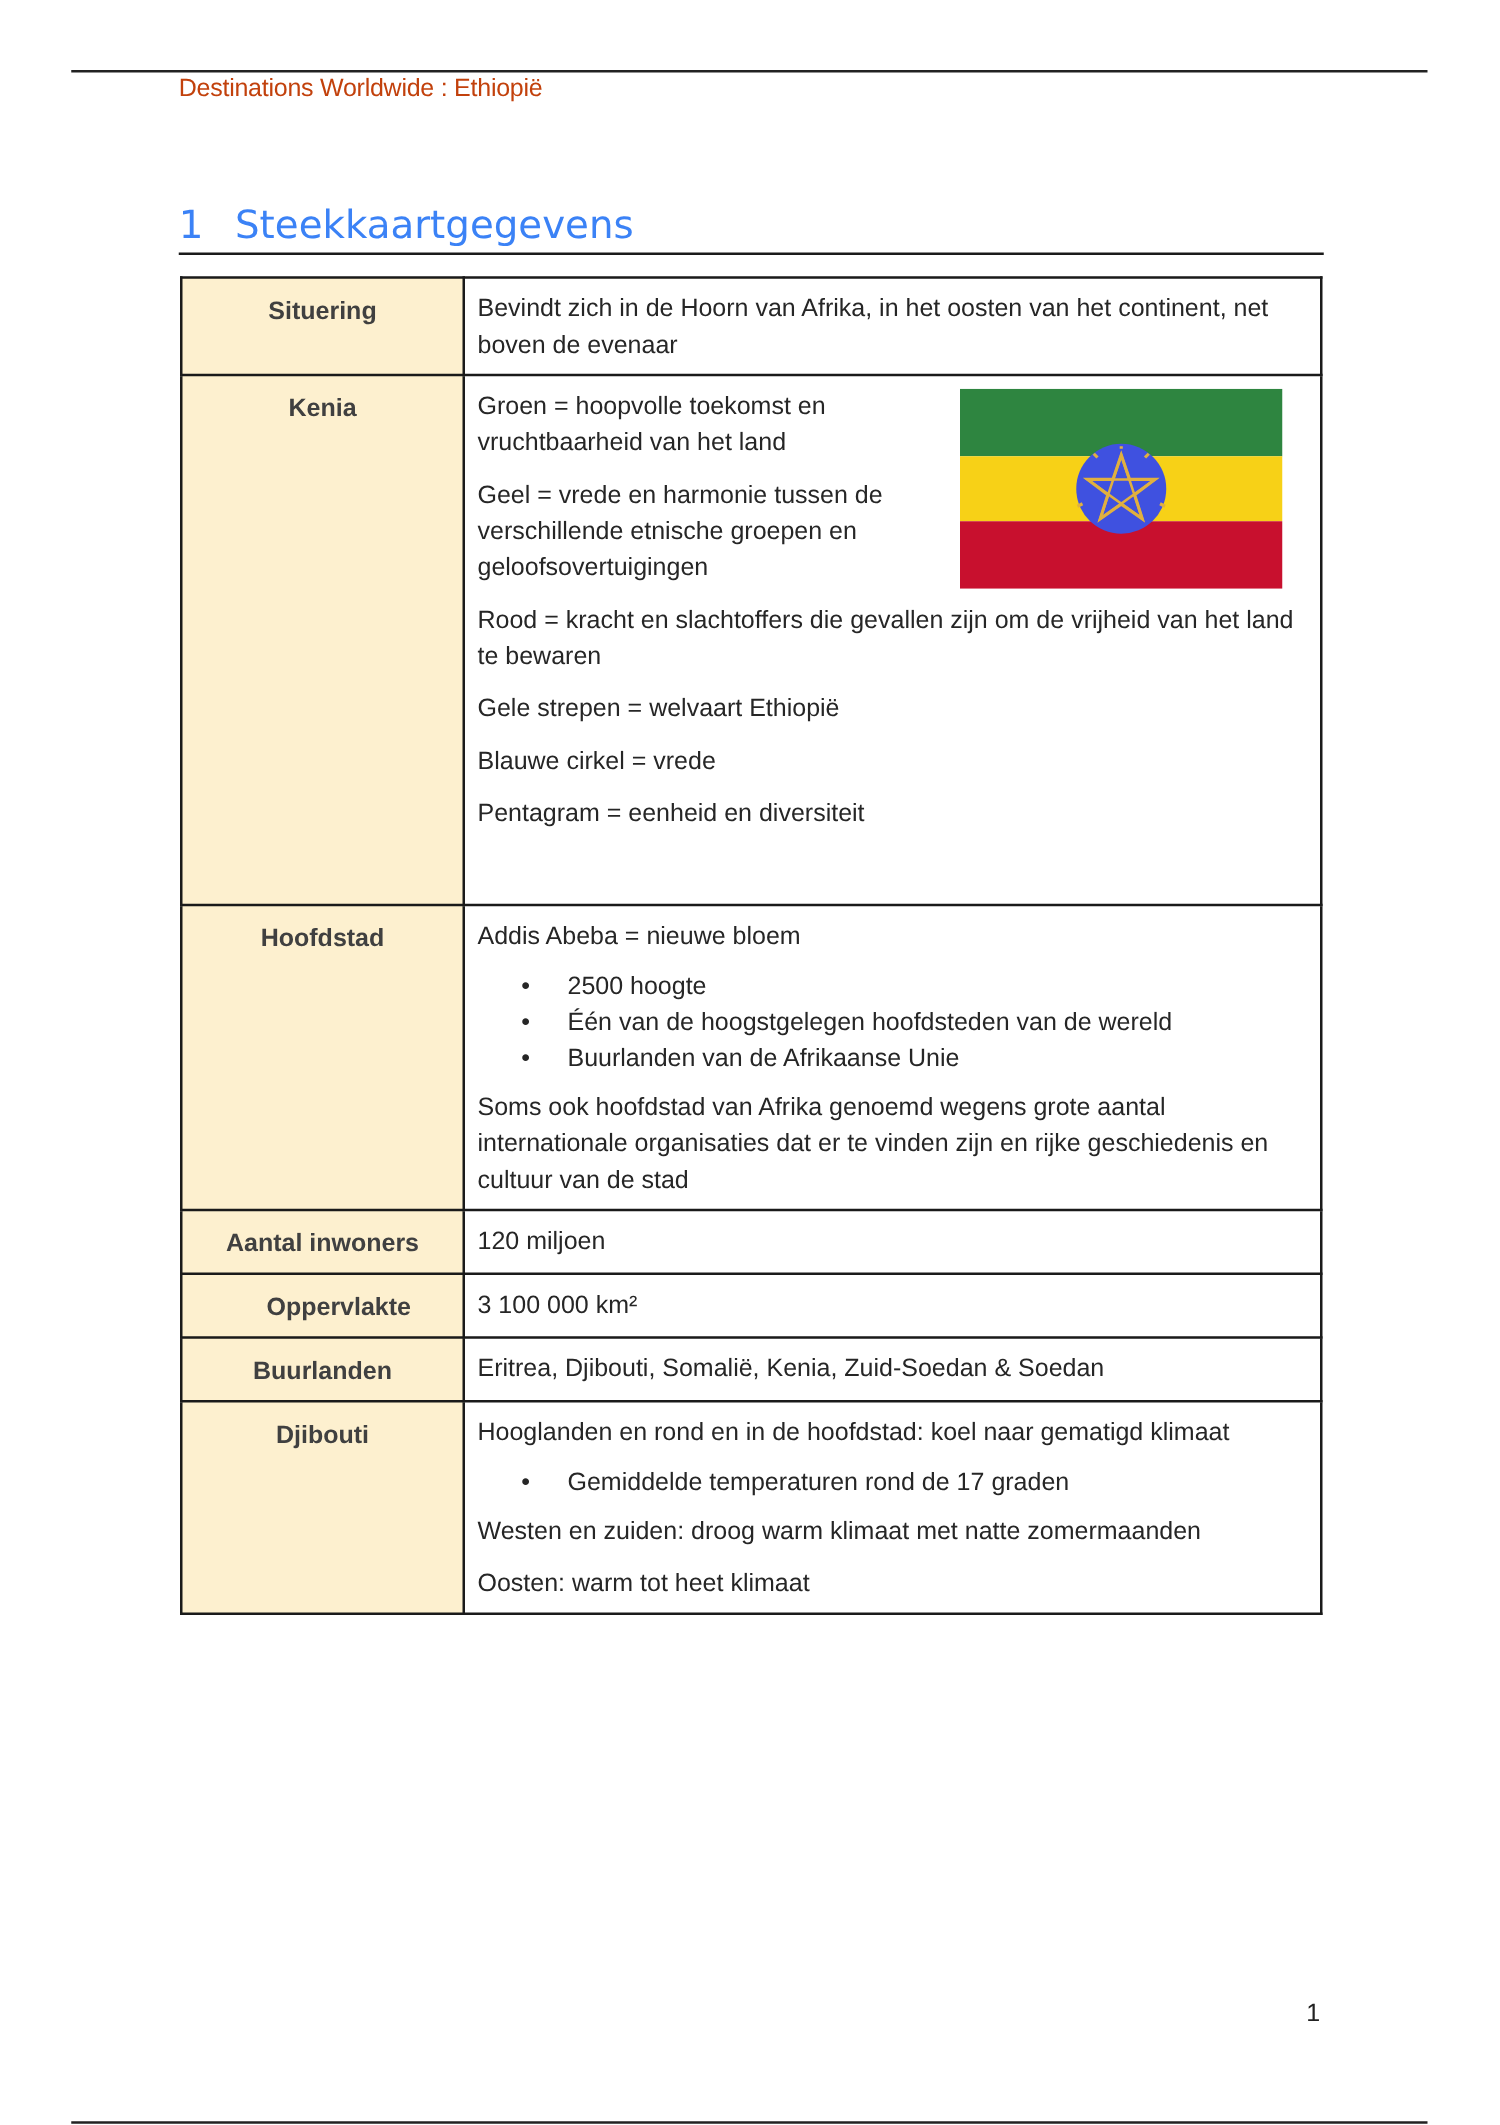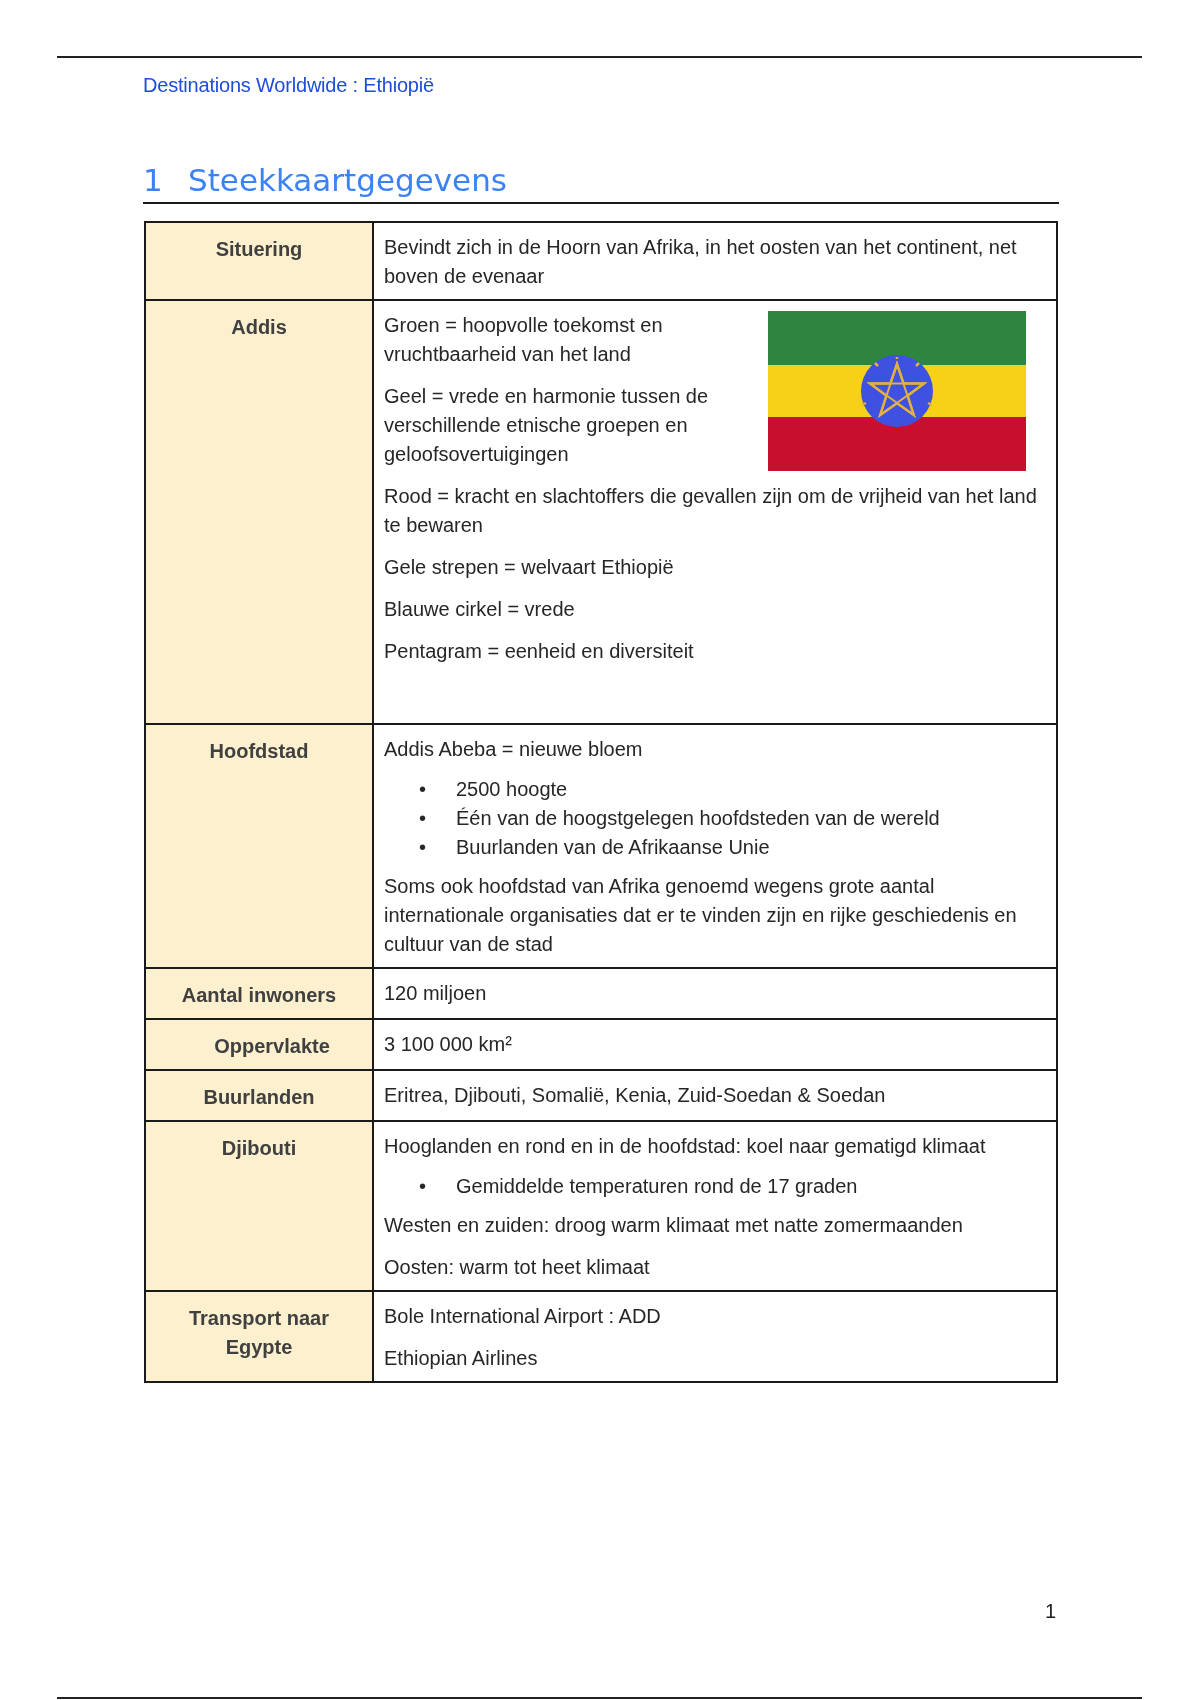--- a/index.html
+++ b/index.html
@@ -1,21 +1,21 @@
 <!DOCTYPE html>
 <html><head>
 <meta charset="utf-8">
 <style>
   html, body { margin:0; padding:0; background:#ffffff; }
   body { width:1200px; height:1700px; position:relative; overflow:hidden;
          font-family:"Liberation Sans", sans-serif; color:#222; }
   .rule { position:absolute; left:57px; width:1085px; height:2px; background:#222; }
   .rule.top { top:56px; }
   .rule.bottom { top:1697px; }
-  .running-header { position:absolute; left:143px; top:74px; font-size:20px; color:#1d4ed8; letter-spacing:-0.2px; }
+  .running-header { position:absolute; left:143px; top:60px; font-size:20px; color:#c2410c; letter-spacing:-0.2px; }
   .heading { position:absolute; left:143px; top:162px; width:916px; font-family:"DejaVu Sans", sans-serif;
              font-size:31px; color:#3b82f6; border-bottom:2.5px solid #1a1a1a; padding-bottom:4px; }
   .heading .num { display:inline-block; width:45px; }
   table.fact { position:absolute; left:144px; top:221px; width:914px; border-collapse:collapse;
                font-size:20px; line-height:29px; }
   table.fact td { border:2px solid #1a1a1a; vertical-align:top; }
   table.fact td.label { width:178px; background:#fdf0cf; font-weight:bold; text-align:center;
                         padding:12px 10px 8px 10px; color:#404040; }
   table.fact td.value { padding:10px 10px 8px 10px; color:#262626; }
   .value p { margin:0 0 13px 0; }
@@ -40,21 +40,21 @@
 
 <table class="fact">
   <tbody>
       <tr>
     <td class="label" style="background: rgb(253, 240, 207);">Situering</td>
     <td class="value">
       <p>Bevindt zich in de Hoorn van Afrika, in het oosten van het continent, net boven de evenaar</p>
     </td>
   </tr>
   <tr style="height:424px;">
-    <td class="label" style="background: rgb(253, 240, 207);">Addis</td>
+    <td class="label" style="background: rgb(253, 240, 207);">Kenia</td>
     <td class="value">
       <div class="flag-wrap">
         <svg width="258" height="160" viewBox="0 0 258 160">
           <rect id="flag-green" x="0" y="0" width="258" height="54" fill="#2e8540"></rect>
           <rect id="flag-yellow" x="0" y="54" width="258" height="52" fill="#f7d117"></rect>
           <rect id="flag-red" x="0" y="106" width="258" height="54" fill="#c8102e"></rect>
           <circle id="flag-blue" cx="129" cy="80" r="36" fill="#3f51e0"></circle>
           <g id="flag-star" stroke="#e0b040" stroke-width="2.5" fill="none">
             <polygon points="129,53 135.6,72.5 156,72.5 139.7,84.8 145.8,104 129,92.3 112.2,104 118.3,84.8 102,72.5 122.4,72.5" stroke-linejoin="miter"></polygon>
             <polygon points="129,53 145.8,104 102,72.5 156,72.5 112.2,104" stroke-width="2"></polygon>
@@ -108,25 +108,18 @@
     <td class="label" style="background: rgb(253, 240, 207);">Djibouti</td>
     <td class="value">
       <p>Hooglanden en rond en in de hoofdstad: koel naar gematigd klimaat</p>
       <ul>
         <li><span class="bullet">•</span><span>Gemiddelde temperaturen rond de 17 graden</span></li>
       </ul>
       <p>Westen en zuiden: droog warm klimaat met natte zomermaanden</p>
       <p>Oosten: warm tot heet klimaat</p>
     </td>
   </tr>
-  <tr>
-    <td class="label" style="padding-left: 24px; padding-right: 24px; background: rgb(253, 240, 207);">Transport naar Egypte</td>
-    <td class="value">
-      <p>Bole International Airport : ADD</p>
-      <p>Ethiopian Airlines</p>
-    </td>
-  </tr>
 </tbody>
   </table>
 
 <div class="page-number">1</div>
 
 <div class="rule bottom"></div>
 
 </body></html>

